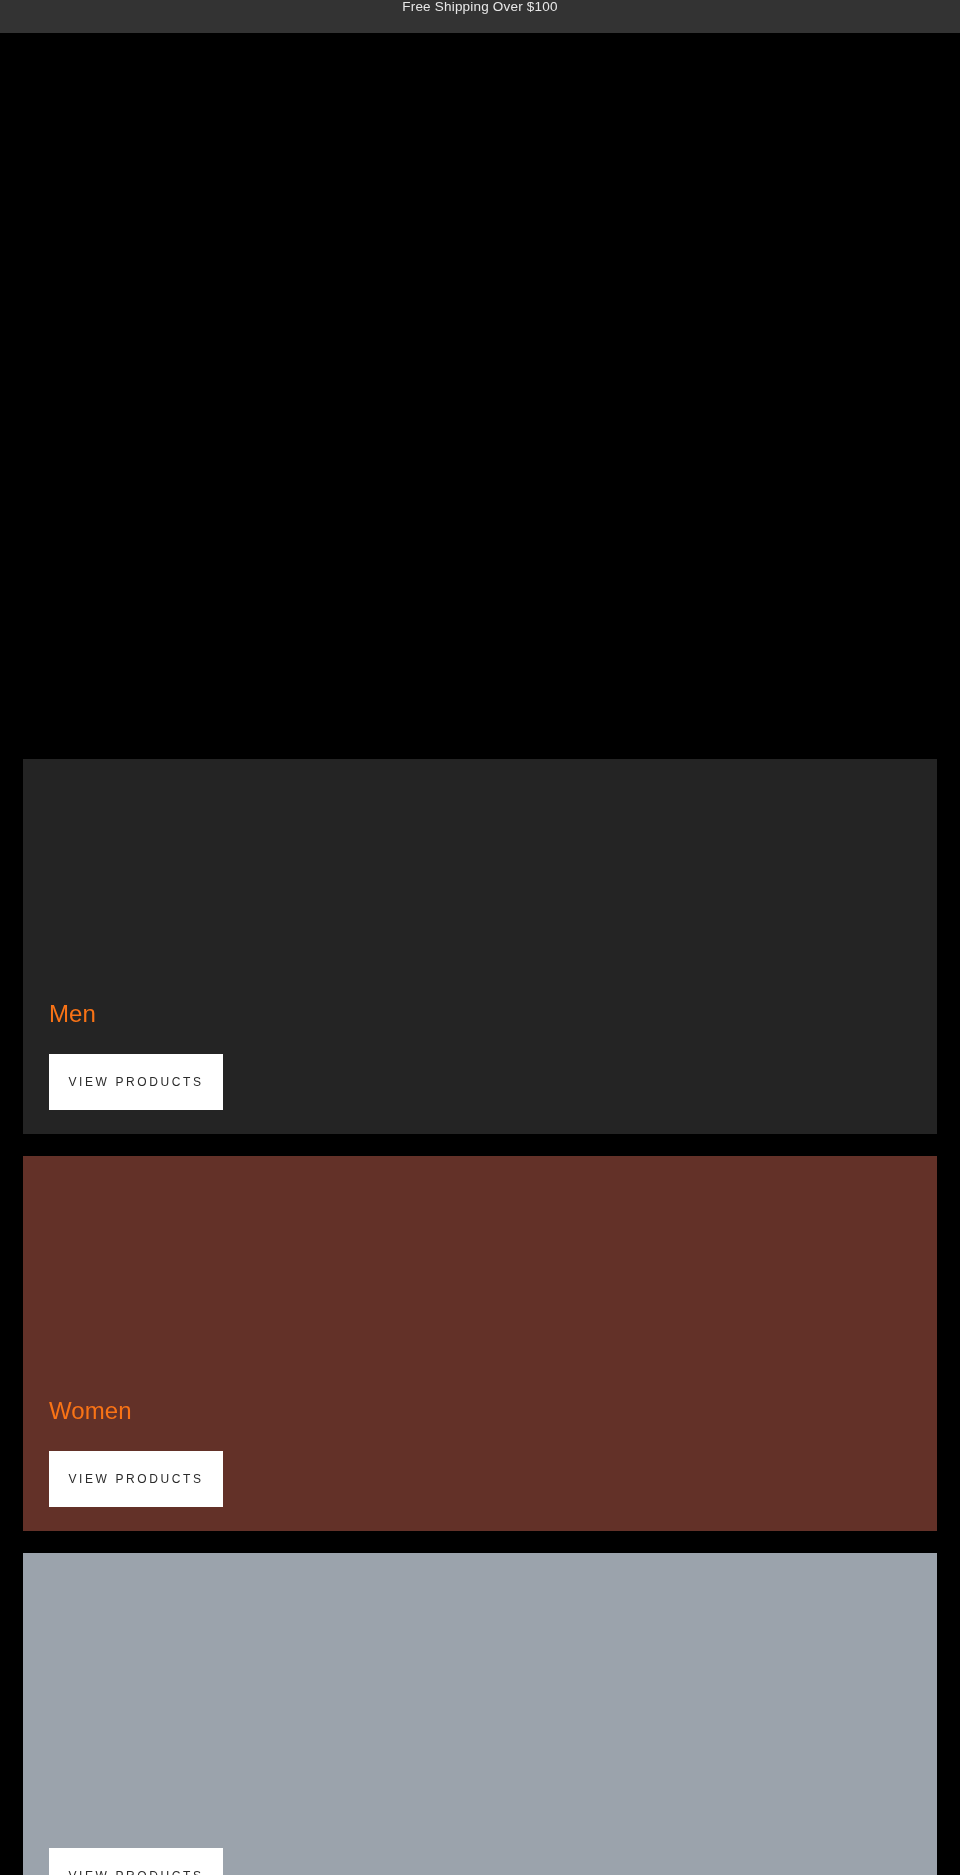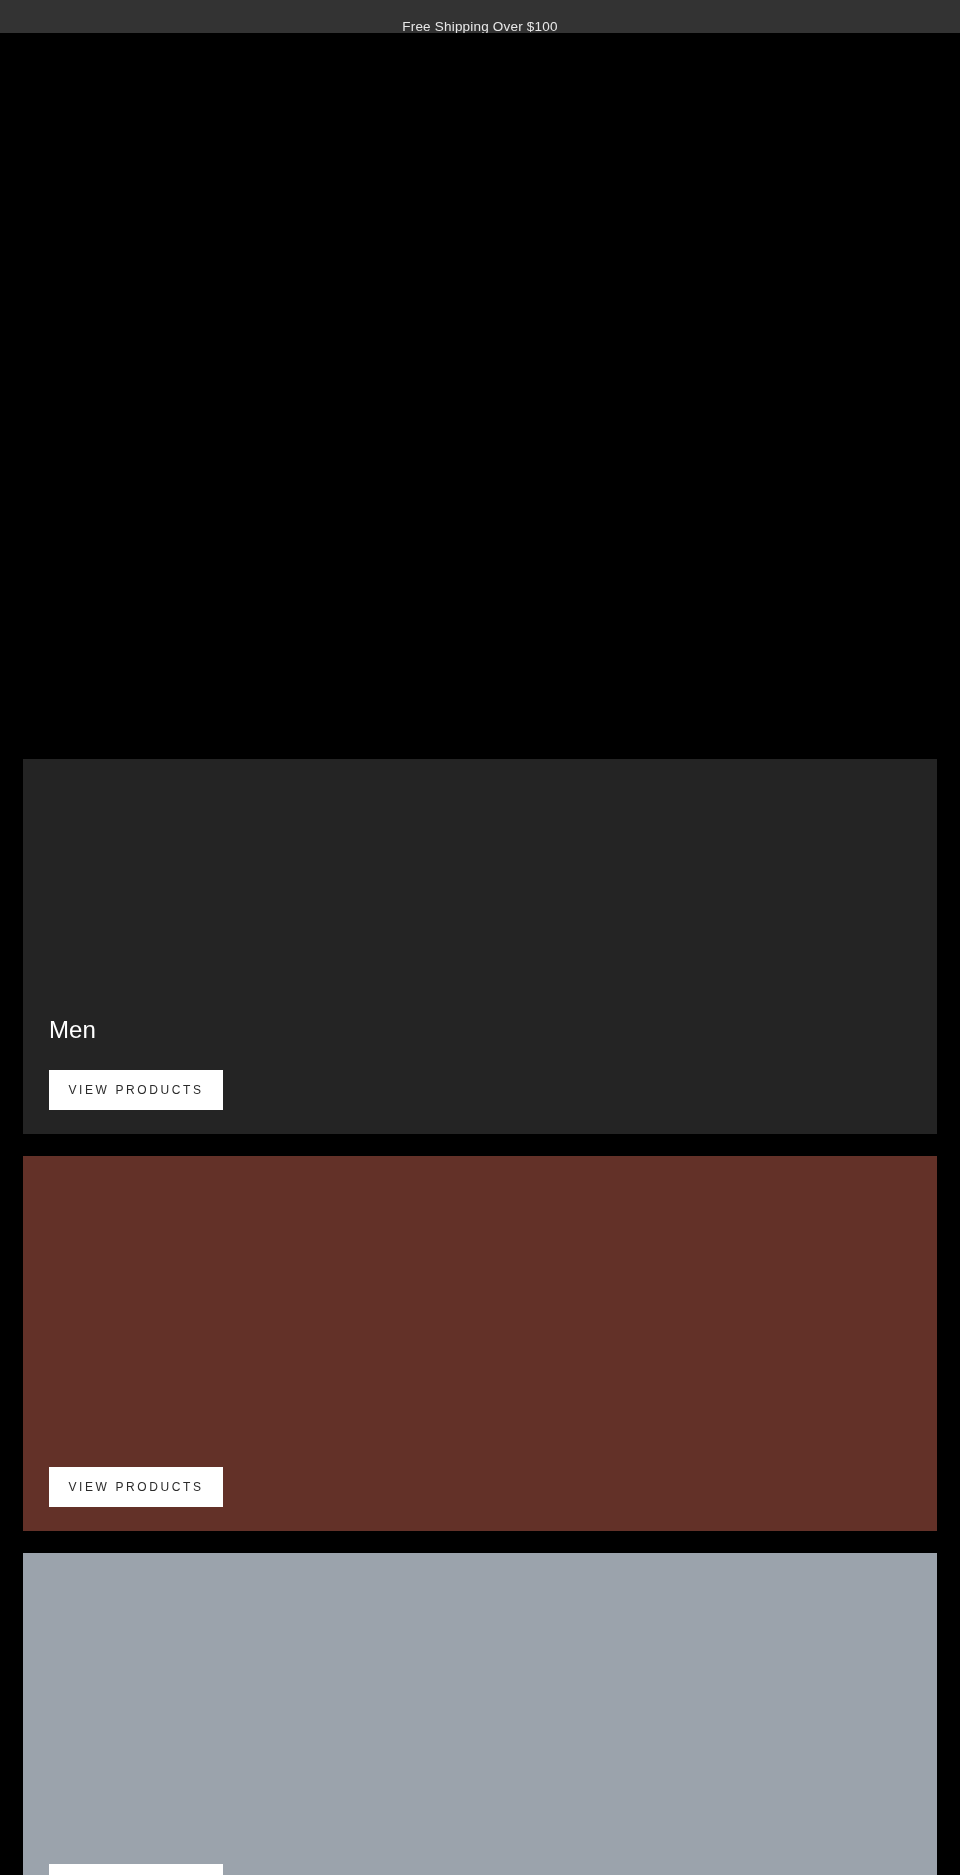--- a/index.html
+++ b/index.html
@@ -17,21 +17,21 @@
     -webkit-font-smoothing: antialiased;
   }
 
   
   .announcement-bar {
     width: 960px;
     height: 33px;
     background: #333333;
     color: #e8e8e8;
     display: flex;
-    align-items: flex-end;
+    align-items: flex-start;
     justify-content: center;
     font-size: 13.5px;
     letter-spacing: 0.2px;
     line-height: 1;
   }
 
   
   .hero {
     width: 960px;
     height: 726px;
@@ -67,35 +67,35 @@
   }
 
   .card-body {
     position: absolute;
     left: 26px;
     bottom: 24px;
     right: 26px;
   }
 
   .card-title {
-    color: #ffffff;
+    color: #f97316;
     font-size: 24px;
     font-weight: 400;
     line-height: 1.2;
     letter-spacing: 0.1px;
     margin-bottom: 25px;
   }
 
   .card-button {
     display: flex;
     align-items: center;
     justify-content: center;
     text-align: center;
     width: 174px;
-    height: 40px;
+    height: 56px;
     padding: 4px 10px;
     background: #ffffff;
     color: #2b2b2b;
     border: none;
     font-family: "Liberation Sans", sans-serif;
     font-size: 12px;
     font-weight: 400;
     letter-spacing: 2.6px;
     line-height: 1.55;
     text-transform: uppercase;
@@ -121,20 +121,21 @@
     <div class="card-media" style="background: rgb(36, 36, 36);"></div>
     <div class="card-body">
       <h2 class="card-title">Men</h2>
       <button class="card-button">View Products</button>
     </div>
   </article>
 
   <article class="collection-card">
     <div class="card-media" style="background: rgb(99, 49, 40);"></div>
     <div class="card-body">
+      <h2 class="card-title">Women</h2>
       <button class="card-button">View Products</button>
     </div>
   </article>
 
   <article class="collection-card">
     <div class="card-media" style="background: rgb(155, 163, 172);"></div>
     <div class="card-body">
       <button class="card-button">View Products</button>
     </div>
   </article>

